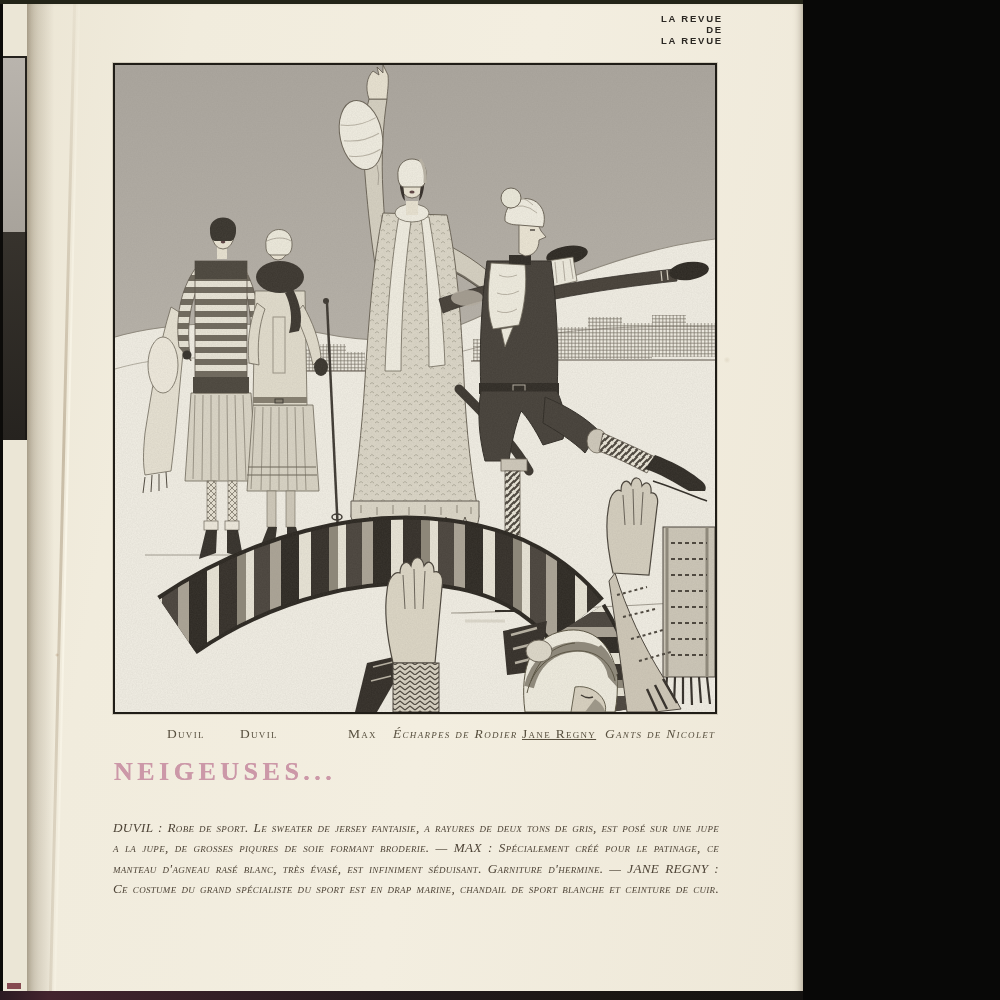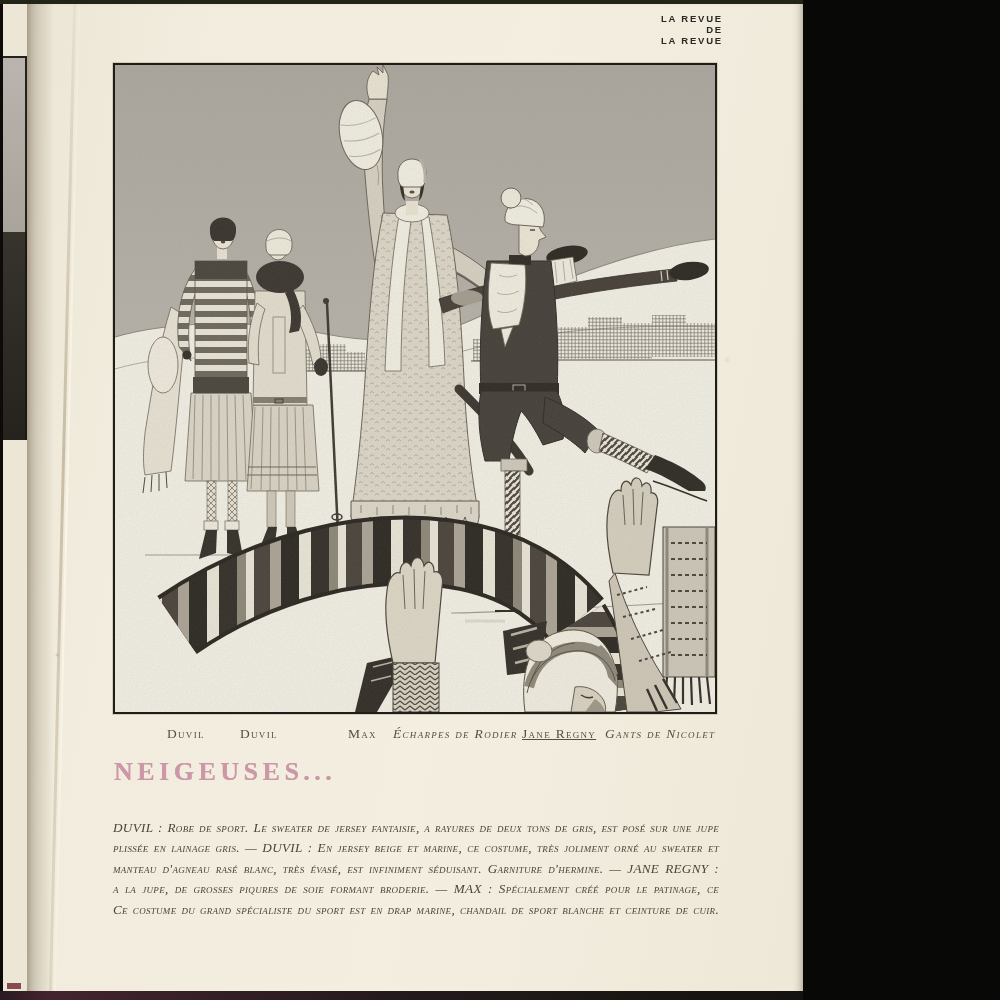--- a/index.html
+++ b/index.html
@@ -331,22 +331,21 @@
         <span class="cap ci2">Max</span>
         <span class="cap ci3">Écharpes de Rodier</span>
         <span class="cap ci4">Jane Regny</span>
         <span class="cap ci5">Gants de Nicolet</span>
       </div>
 
     <h1 class="title">NEIGEUSES...</h1>
 
     <div class="body-text">
         <div class="bline">DUVIL : Robe de sport. Le sweater de jersey fantaisie, a rayures de deux tons de gris, est posé sur une jupe</div>
-        <div class="bline">plissée en lainage gris. — DUVIL : En jersey beige et marine, ce costume, très joliment orné au sweater et</div>
+        <div class="bline">a la jupe, de grosses piqures de soie formant broderie. — MAX : Spécialement créé pour le patinage, ce</div>
         <div class="bline">manteau d'agneau rasé blanc, très évasé, est infiniment séduisant. Garniture d'hermine. — JANE REGNY :</div>
-        <div class="bline">a la jupe, de grosses piqures de soie formant broderie. — MAX : Spécialement créé pour le patinage, ce</div>
         <div class="bline">Ce costume du grand spécialiste du sport est en drap marine, chandail de sport blanche et ceinture de cuir.</div>
       </div>
   </div>
 
   <div class="edge-top"></div>
   <div class="edge-bottom"></div>
 </div>
 
 </body></html>

